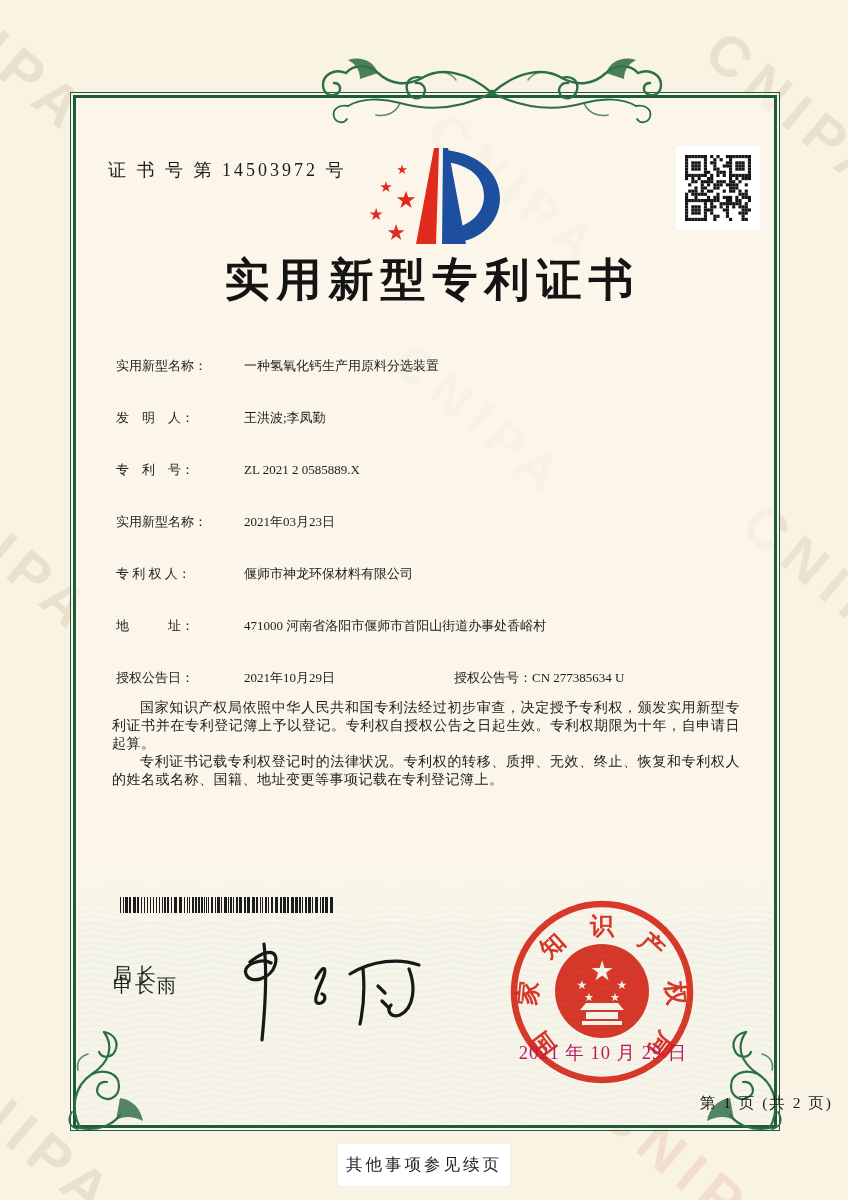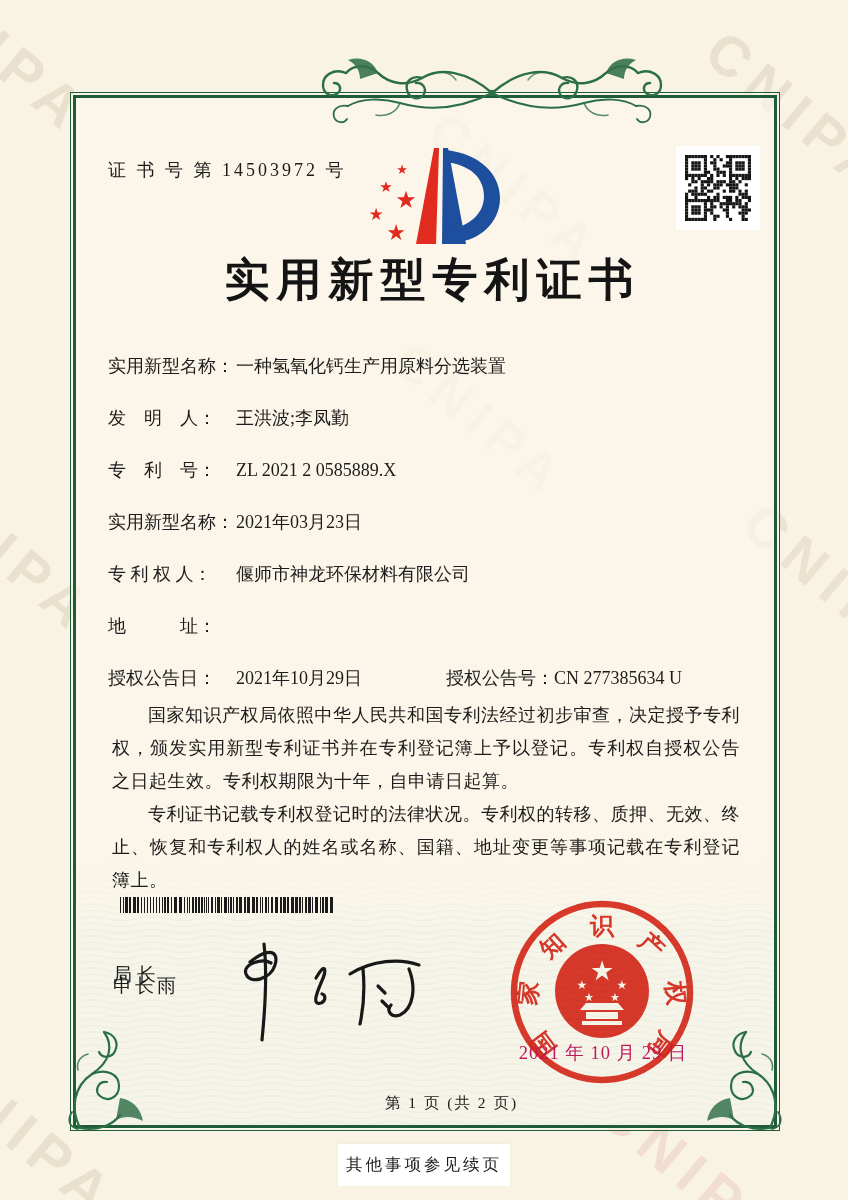--- a/index.html
+++ b/index.html
@@ -43,37 +43,37 @@
   }
   .logo{left:342px;top:136px;z-index:4;}
   .qr-box{
     left:676px;top:146px;width:84px;height:84px;background:#ffffff;z-index:4;
   }
   .qr-box svg{position:absolute;left:9px;top:9px;}
   .title{
     left:17px;right:0;top:250px;text-align:center;z-index:4;
     font-size:45px;font-weight:bold;letter-spacing:7px;color:#141414;
   }
-  .fields{left:108px;top:352px;width:632px;z-index:4;font-size:18px;font-family:Liberation Serif, serif;}
+  .fields{left:116px;top:352px;width:632px;z-index:4;font-size:13px;font-family:Liberation Serif, serif;}
   .frow{display:flex;line-height:28px;margin-bottom:24px;position:relative;}
   .flabel{flex:0 0 128px;white-space:nowrap;}
   .fvalue{white-space:nowrap;}
   .pair2{position:absolute;left:338px;top:0;display:flex;white-space:nowrap;}
-  .paras{left:112px;top:699px;width:628px;z-index:4;font-size:18px;line-height:33px;letter-spacing:0.5px;text-align:justify;}
+  .paras{left:112px;top:699px;width:628px;z-index:4;font-size:14px;line-height:18px;letter-spacing:0.5px;text-align:justify;}
   .paras p{margin:0;text-indent:2em;}
   .barcode{left:120px;top:897px;z-index:4;}
   .officer-title{left:113px;top:962px;z-index:4;font-size:19px;letter-spacing:5px;}
   .officer-name{left:113px;top:973px;z-index:4;font-size:19px;letter-spacing:3px;}
   .signature{left:212px;top:938px;z-index:4;}
   .seal{left:502px;top:892px;z-index:5;mix-blend-mode:multiply;}
   .seal-date{
     left:505px;top:1040px;width:196px;text-align:center;z-index:6;
     font-size:18.5px;letter-spacing:1px;color:#be185d;
   }
-  .page-info{left:70px;width:763px;top:1093px;text-align:center;z-index:4;font-size:15.5px;letter-spacing:2px;}
+  .page-info{left:70px;width:763px;top:1093px;text-align:right;z-index:4;font-size:15.5px;letter-spacing:2px;}
   .note-box{
     left:0;right:0;top:1144px;text-align:center;z-index:6;
   }
   .note-box span{
     display:inline-block;background:#ffffff;padding:10px 8px;
     font-size:16.5px;letter-spacing:3px;box-shadow:0 0 0 1px rgba(0,0,0,0.02);
   }
   .ornament{z-index:3;}
 </style>
 </head>
@@ -454,20 +454,21 @@
   <div class="frow">
     <span class="flabel">实用新型名称：</span>
     <span class="fvalue">2021年03月23日</span>
   </div>
   <div class="frow">
     <span class="flabel">专 利 权 人：</span>
     <span class="fvalue">偃师市神龙环保材料有限公司</span>
   </div>
   <div class="frow">
     <span class="flabel">地　　　址：</span>
+    <span class="fvalue">471000 河南省洛阳市偃师市首阳山街道办事处香峪村</span>
   </div>
   <div class="frow">
     <span class="flabel">授权公告日：</span>
     <span class="fvalue">2021年10月29日</span>
     <span class="pair2">
       <span class="flabel" style="flex:none;">授权公告号：</span>
       <span class="fvalue">CN 277385634 U</span>
     </span>
   </div>
 </div>

